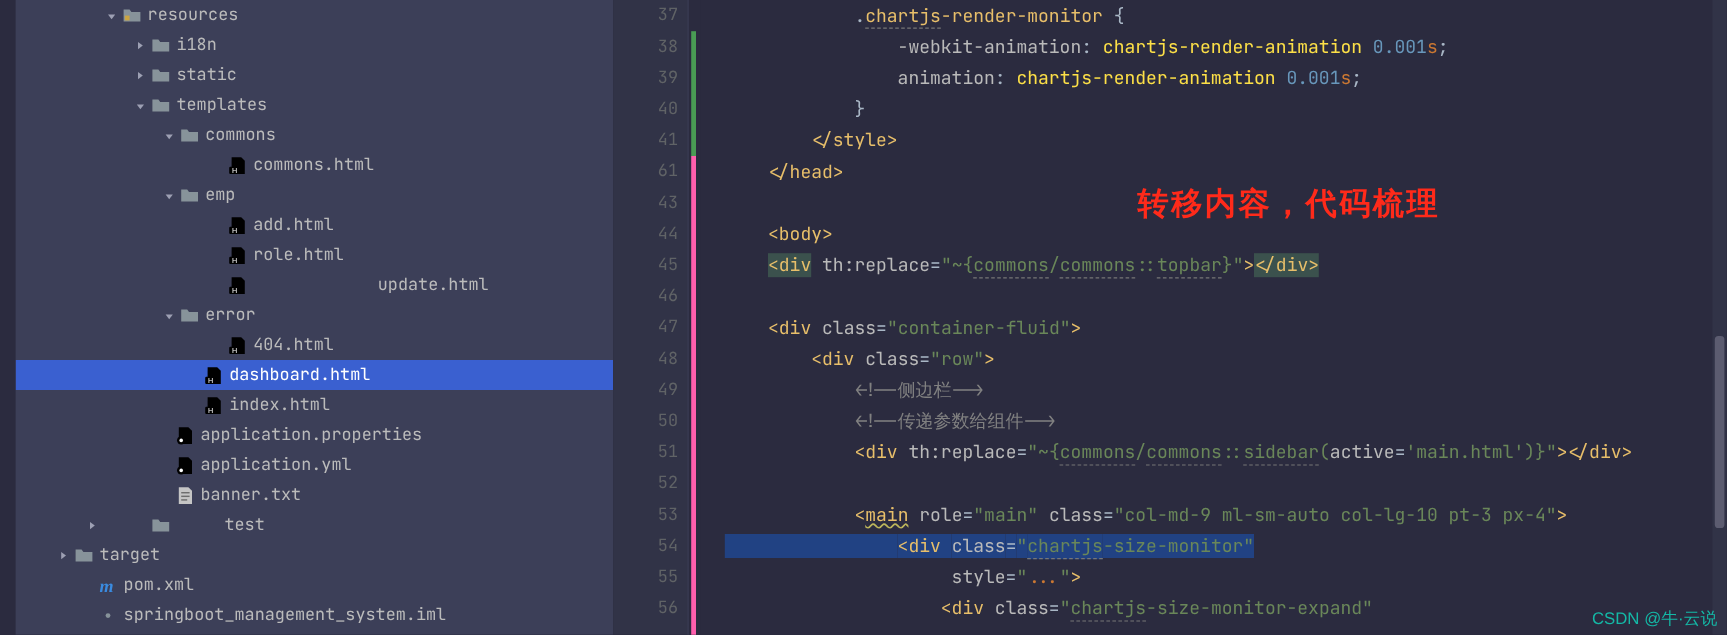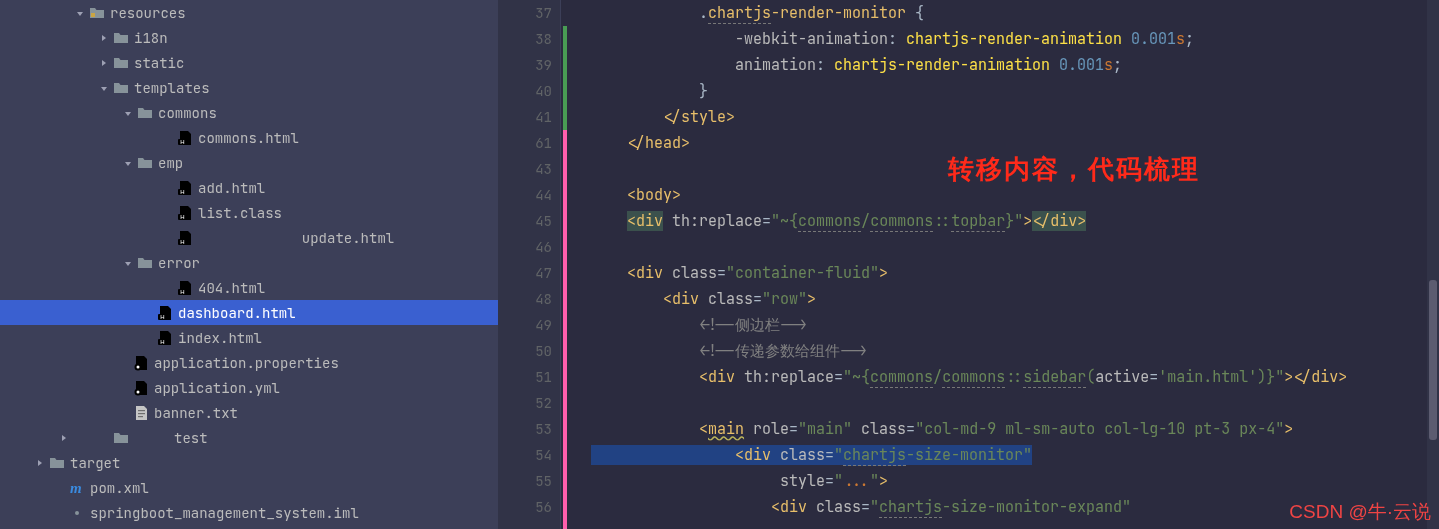--- a/index.html
+++ b/index.html
@@ -1,20 +1,20 @@
 <!DOCTYPE html>
 <html><head>
 <meta charset="utf-8">
 <style>
   html, body {
     margin: 0; padding: 0; width: 1439px; height: 529px;
     background: #2b2b3f; font-family: "JetBrains Mono", Consolas, monospace;
     font-size: 14px; color: #a9b7c6; overflow: hidden; position: relative;
   }
-  .app { display: flex; height: 100%; }
+  .app { display: flex; height: 100%; padding-left: 13px; }
   .sidebar {
     width: 498px; background: #3c3f58; height: 100%;
     overflow: hidden; position: relative;
   }
   .tree { list-style: none; margin: 0; padding: 0; color: #bbbbbb; }
   .tree li { list-style: none; white-space: nowrap; }
   .row {
     display: flex; align-items: center; height: 25px; cursor: default;
   }
   .row.selected { background: #3a60d0; color: #fff; }
@@ -80,22 +80,22 @@
     background: #5c5c70; border-radius: 3px;
   }
 
   .annotation {
     position: absolute; color: #ff2a1a; font-size: 26px; font-weight: bold;
     font-family: "Microsoft YaHei", sans-serif; letter-spacing: 2px;
     pointer-events: none;
   }
 
   .watermark {
-    position: absolute; right: 8px; bottom: 4px; color: #ef4444;
-    font-family: "Microsoft YaHei", sans-serif; font-size: 19px;
+    position: absolute; right: 8px; bottom: 4px; color: #14b8a6;
+    font-family: "Microsoft YaHei", sans-serif; font-size: 14px;
     pointer-events: none;
   }
 </style>
 </head>
 <body>
 
 <svg width="0" height="0" style="position:absolute">
   <defs>
     <g id="i-folder">
         <path d="M1 3 h5 l1.5 2 H15 v8 H1 z"></path>
@@ -252,21 +252,21 @@
           </div>
         </li>
         <li>
           <div class="row" style="padding-left: 160px;">
             <span class="arrow none"></span>
             <span class="icon">
               <svg width="16" height="16" class="html">
                 <use href="#i-html"></use>
               </svg>
             </span>
-            <span class="name">list.class</span>
+            <span class="name">role.html</span>
           </div>
         </li>
         <li>
           <div class="row" style="padding-left: 160px; text-align: center;">
             <span class="arrow none"></span>
             <span class="icon">
               <svg width="16" height="16" class="html">
                 <use href="#i-html"></use>
               </svg>
             </span>

